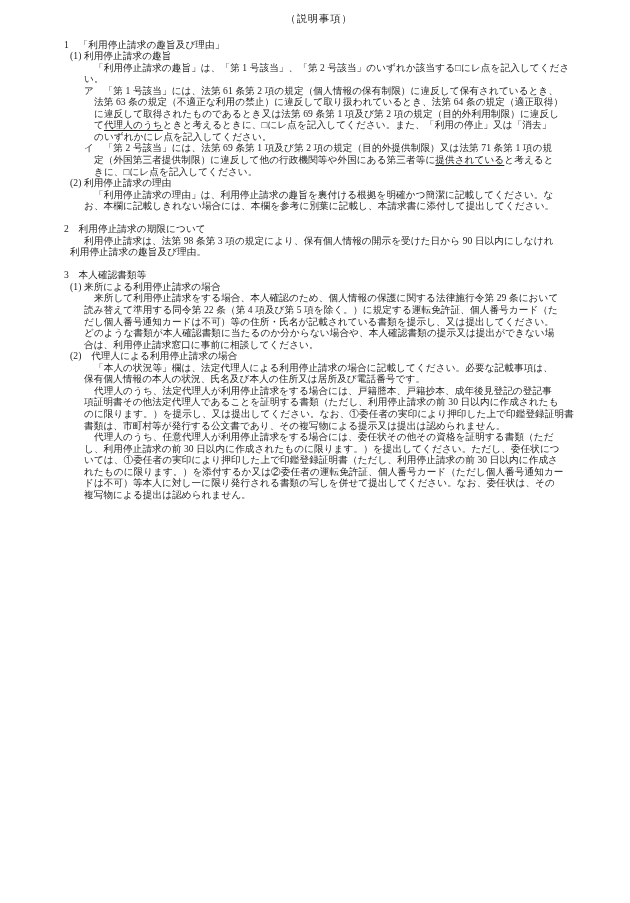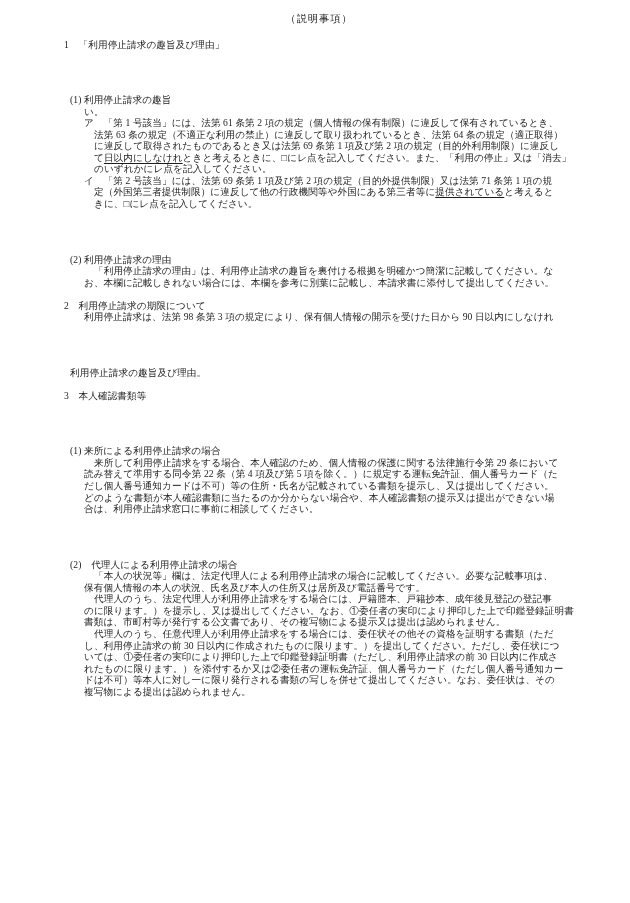--- a/index.html
+++ b/index.html
@@ -26,39 +26,40 @@
     margin: 0 0 14px 0;
     font-size: 10.2px;
     font-weight: normal;
     letter-spacing: 1px;
   }
   .line {
     white-space: pre-wrap;
     letter-spacing: 0.1px;
   }
   .indent-0 { padding-left: 0; }
-  .indent-1 { padding-left: 6px; margin-top: 44px; }
+  .indent-1 { padding-left: 6px; }
   .indent-2 { padding-left: 20px; }
   .indent-3 { padding-left: 30px; }
   .gap { margin-top: 11.5px; }
   .u { text-decoration: underline; text-underline-offset: 1.5px; }
 </style>
 </head>
 <body>
 
 <div class="page">
   <h1 class="doc-title">（説明事項）</h1>
   <div id="doc-lines">
       <div class="line indent-0"><span>1　「利用停止請求の趣旨及び理由」</span></div>
       <div class="line indent-1"><span>(1) 利用停止請求の趣旨</span></div>
+      <div class="line indent-3"><span>「利用停止請求の趣旨」は、「第 1 号該当」、「第 2 号該当」のいずれか該当する□にレ点を記入してくださ</span></div>
       <div class="line indent-2"><span>い。</span></div>
       <div class="line indent-2"><span>ア　「第 1 号該当」には、法第 61 条第 2 項の規定（個人情報の保有制限）に違反して保有されているとき、</span></div>
       <div class="line indent-3"><span>法第 63 条の規定（不適正な利用の禁止）に違反して取り扱われているとき、法第 64 条の規定（適正取得）</span></div>
       <div class="line indent-3"><span>に違反して取得されたものであるとき又は法第 69 条第 1 項及び第 2 項の規定（目的外利用制限）に違反し</span></div>
-      <div class="line indent-3"><span>て</span><span class="u">日以内にしなけれ</span><span>ときと考えるときに、□にレ点を記入してください。また、「利用の停止」又は「消去」</span></div>
+      <div class="line indent-3"><span>て</span><span class="u">代理人のうち</span><span>ときと考えるときに、□にレ点を記入してください。また、「利用の停止」又は「消去」</span></div>
       <div class="line indent-3"><span>のいずれかにレ点を記入してください。</span></div>
       <div class="line indent-2"><span>イ　「第 2 号該当」には、法第 69 条第 1 項及び第 2 項の規定（目的外提供制限）又は法第 71 条第 1 項の規</span></div>
       <div class="line indent-3"><span>定（外国第三者提供制限）に違反して他の行政機関等や外国にある第三者等に</span><span class="u">提供されている</span><span>と考えると</span></div>
       <div class="line indent-3"><span>きに、□にレ点を記入してください。</span></div>
       <div class="line indent-1"><span>(2) 利用停止請求の理由</span></div>
       <div class="line indent-3"><span>「利用停止請求の理由」は、利用停止請求の趣旨を裏付ける根拠を明確かつ簡潔に記載してください。な</span></div>
       <div class="line indent-2"><span>お、本欄に記載しきれない場合には、本欄を参考に別葉に記載し、本請求書に添付して提出してください。</span></div>
       <div class="line indent-0 gap"><span>2　利用停止請求の期限について</span></div>
       <div class="line indent-2"><span>利用停止請求は、法第 98 条第 3 項の規定により、保有個人情報の開示を受けた日から 90 日以内にしなけれ</span></div>
       <div class="line indent-1"><span>利用停止請求の趣旨及び理由。</span></div>
@@ -66,20 +67,21 @@
       <div class="line indent-1"><span>(1) 来所による利用停止請求の場合</span></div>
       <div class="line indent-3"><span>来所して利用停止請求をする場合、本人確認のため、個人情報の保護に関する法律施行令第 29 条において</span></div>
       <div class="line indent-2"><span>読み替えて準用する同令第 22 条（第 4 項及び第 5 項を除く。）に規定する運転免許証、個人番号カード（た</span></div>
       <div class="line indent-2"><span>だし個人番号通知カードは不可）等の住所・氏名が記載されている書類を提示し、又は提出してください。</span></div>
       <div class="line indent-2"><span>どのような書類が本人確認書類に当たるのか分からない場合や、本人確認書類の提示又は提出ができない場</span></div>
       <div class="line indent-2"><span>合は、利用停止請求窓口に事前に相談してください。</span></div>
       <div class="line indent-1"><span>(2)　代理人による利用停止請求の場合</span></div>
       <div class="line indent-3"><span>「本人の状況等」欄は、法定代理人による利用停止請求の場合に記載してください。必要な記載事項は、</span></div>
       <div class="line indent-2"><span>保有個人情報の本人の状況、氏名及び本人の住所又は居所及び電話番号です。</span></div>
       <div class="line indent-3"><span>代理人のうち、法定代理人が利用停止請求をする場合には、戸籍謄本、戸籍抄本、成年後見登記の登記事</span></div>
+      <div class="line indent-2"><span>項証明書その他法定代理人であることを証明する書類（ただし、利用停止請求の前 30 日以内に作成されたも</span></div>
       <div class="line indent-2"><span>のに限ります。）を提示し、又は提出してください。なお、①委任者の実印により押印した上で印鑑登録証明書</span></div>
       <div class="line indent-2"><span>書類は、市町村等が発行する公文書であり、その複写物による提示又は提出は認められません。</span></div>
       <div class="line indent-3"><span>代理人のうち、任意代理人が利用停止請求をする場合には、委任状その他その資格を証明する書類（ただ</span></div>
       <div class="line indent-2"><span>し、利用停止請求の前 30 日以内に作成されたものに限ります。）を提出してください。ただし、委任状につ</span></div>
       <div class="line indent-2"><span>いては、①委任者の実印により押印した上で印鑑登録証明書（ただし、利用停止請求の前 30 日以内に作成さ</span></div>
       <div class="line indent-2"><span>れたものに限ります。）を添付するか又は②委任者の運転免許証、個人番号カード（ただし個人番号通知カー</span></div>
       <div class="line indent-2"><span>ドは不可）等本人に対し一に限り発行される書類の写しを併せて提出してください。なお、委任状は、その</span></div>
       <div class="line indent-2"><span>複写物による提出は認められません。</span></div>
     </div>
 </div>

